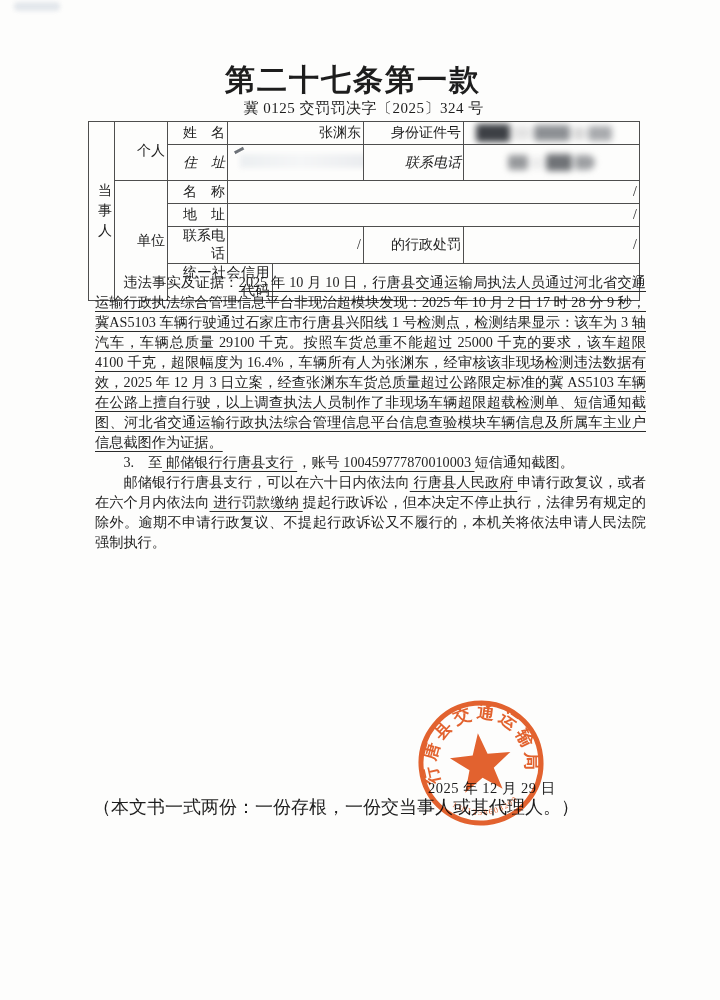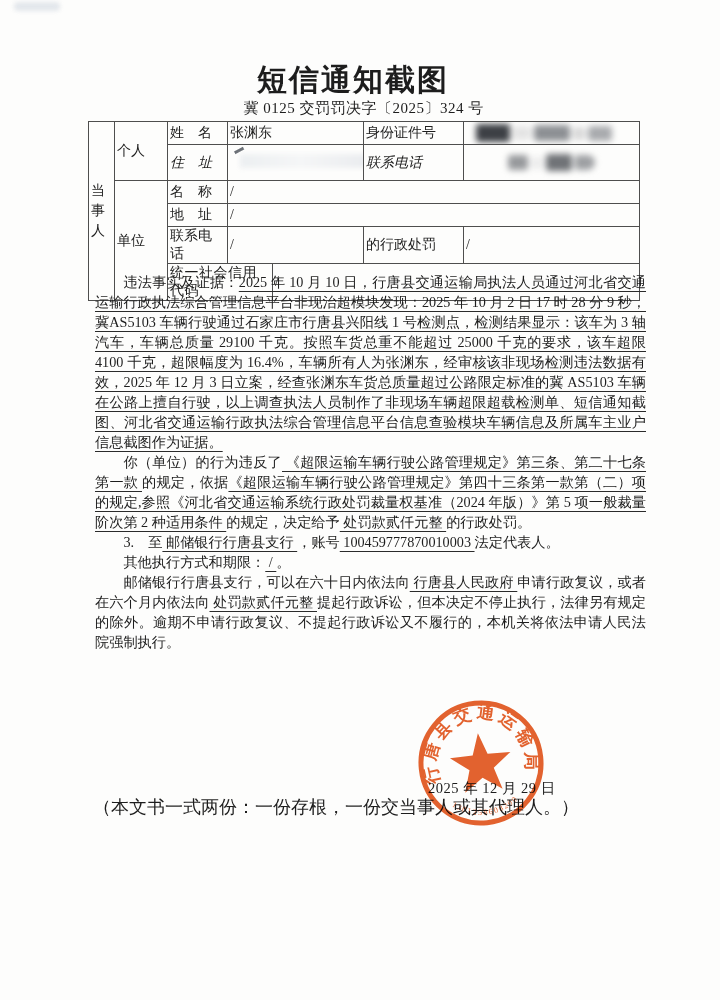--- a/index.html
+++ b/index.html
@@ -19,21 +19,21 @@
   .doc-number{
     position:absolute;top:99px;left:88px;width:551px;text-align:center;
     font-size:15px;letter-spacing:.5px;
   }
   table.party{
     position:absolute;top:121px;left:88px;width:551px;
     border-collapse:collapse;table-layout:fixed;
   }
   table.party td{
     border:1px solid #4e4e4e;font-size:14px;padding:0 2px;
-    text-align:left;vertical-align:middle;overflow:hidden;
+    text-align:right;vertical-align:middle;overflow:hidden;
   }
   tr.r1{height:23px;} tr.r2{height:36px;font-style:italic;} tr.r3{height:23px;}
   tr.r4{height:23px;padding-left:12px;} tr.r5{height:22px;} tr.r6{height:21px;}
   td.vcell{font-size:12.5px;line-height:1.45;padding:0 1px;}
   td.credit{font-size:12.5px;letter-spacing:.5px;}
   td.addr-cell{position:relative;text-align:left;}
   .addr-tick{position:absolute;left:6px;top:4px;width:10px;height:2.5px;background:#6a6f76;transform:rotate(-28deg);filter:blur(.6px);}
   .addr-smudge{position:absolute;left:12px;top:9px;width:135px;height:14px;
     background:linear-gradient(90deg,#eceff1,#f5f6f7 45%,#e9ebee);filter:blur(2.5px);}
   .redact{display:flex;gap:3px;align-items:center;filter:blur(3px);}
@@ -58,21 +58,21 @@
   .date-line{position:absolute;left:428px;top:779px;font-size:14.5px;letter-spacing:.5px;}
   .footnote{position:absolute;left:93px;top:795px;font-size:18px;}
   .seal{position:absolute;left:416px;top:698px;transform:rotate(-6deg);
     mix-blend-mode:multiply;opacity:.92;}
 </style>
 </head>
 <body>
 
 <div class="artifact-smudge"></div>
 
-<div class="title">短信通知截图</div>
+<div class="title">第二十七条第一款</div>
 
 <div class="doc-number">冀 0125 交罚罚决字〔2025〕324 号</div>
 
 <table class="party">
   <colgroup>
     <col style="width:26px">
       <col style="width:53px">
       <col style="width:60px">
     <col style="width:45px">
       <col style="width:91px">
@@ -129,24 +129,22 @@
   </tr>
   <tr class="r6">
     <td colspan="2" class="credit">统一社会信用代码</td>
     <td colspan="3">/</td>
   </tr>
 </tbody>
   </table>
 
 <div class="body-text">
   <p class="para"><span>违法事实及证据：</span><span class="useg">2025 年 10 月 10 日，行唐县交通运输局执法人员通过河北省交通运输行政执法综合管理信息平台非现治超模块发现：2025 年 10 月 2 日 17 时 28 分 9 秒，冀AS5103 车辆行驶通过石家庄市行唐县兴阳线 1 号检测点，检测结果显示：该车为 3 轴汽车，车辆总质量 29100 千克。按照车货总重不能超过 25000 千克的要求，该车超限 4100 千克，超限幅度为 16.4%，车辆所有人为张渊东，经审核该非现场检测违法数据有效，2025 年 12 月 3 日立案，经查张渊东车货总质量超过公路限定标准的冀 AS5103 车辆在公路上擅自行驶，以上调查执法人员制作了非现场车辆超限超载检测单、短信通知截图、河北省交通运输行政执法综合管理信息平台信息查验模块车辆信息及所属车主业户信息截图作为证据。</span></p>
-  <p class="para"><span>你（单位）的行为违反了</span><span class="useg"> 《超限运输车辆行驶公路管理规定》第三条、第二十七条第一款 </span><span>的规定，依据</span><span class="useg">《超限运输车辆行驶公路管理规定》第四十三条第一款第（二）项的规定,参照《河北省交通运输系统行政处罚裁量权基准（2024 年版）》第 5 项一般裁量阶次第 2 种适用条件 </span><span>的规定，决定给予</span><span class="useg"> 处罚款贰仟元整 </span><span>的行政处罚。</span></p>
-  <p class="para"><span>3.　至</span><span class="useg"> 邮储银行行唐县支行 </span><span>，账号</span><span class="useg"> 100459777870010003 </span><span>法定代表人。</span></p>
-  <p class="para"><span>其他执行方式和期限：</span><span class="useg"> / </span><span>。</span></p>
-  <p class="para"><span>邮储银行行唐县支行，可以在六十日内依法向</span><span class="useg"> 行唐县人民政府 </span><span>申请行政复议，或者在六个月内依法向</span><span class="useg"> 处罚款贰仟元整 </span><span>提起行政诉讼，但本决定不停止执行，法律另有规定的除外。逾期不申请行政复议、不提起行政诉讼又不履行的，本机关将依法申请人民法院强制执行。</span></p>
+  <p class="para"><span>3.　至</span><span class="useg"> 邮储银行行唐县支行 </span><span>，账号</span><span class="useg"> 100459777870010003 </span><span>短信通知截图。</span></p>
+  <p class="para"><span>邮储银行行唐县支行，可以在六十日内依法向</span><span class="useg"> 行唐县人民政府 </span><span>申请行政复议，或者在六个月内依法向</span><span class="useg"> 进行罚款缴纳 </span><span>提起行政诉讼，但本决定不停止执行，法律另有规定的除外。逾期不申请行政复议、不提起行政诉讼又不履行的，本机关将依法申请人民法院强制执行。</span></p>
 </div>
 
 <div class="date-line">2025 年 12 月 29 日</div>
 
 <div class="footnote">（本文书一式两份：一份存根，一份交当事人或其代理人。）</div>
 
 <svg class="seal" viewBox="0 0 130 130" width="130" height="130">
   <defs>
     <path id="sealTopArc" d="M22,78.2 A45,45 0 1 1 108,78.2" fill="none"></path>
     <path id="sealBottomArc" d="M22.4,94.8 A52,52 0 0 0 107.6,94.8" fill="none"></path>

